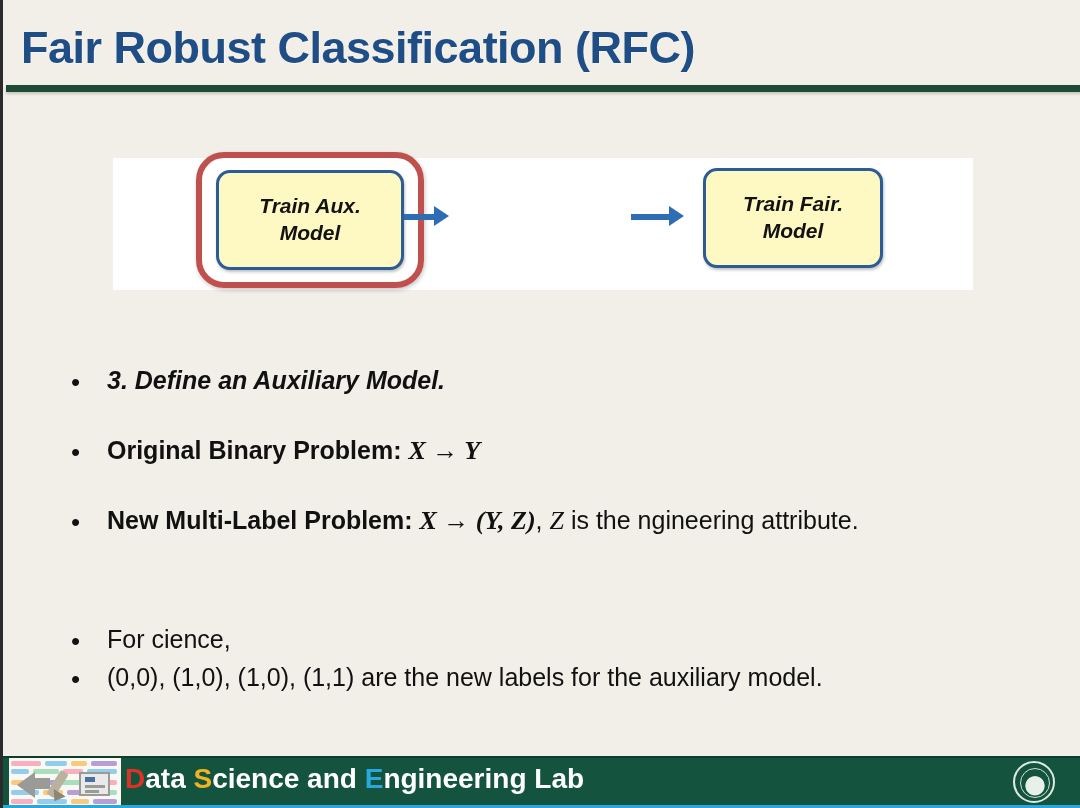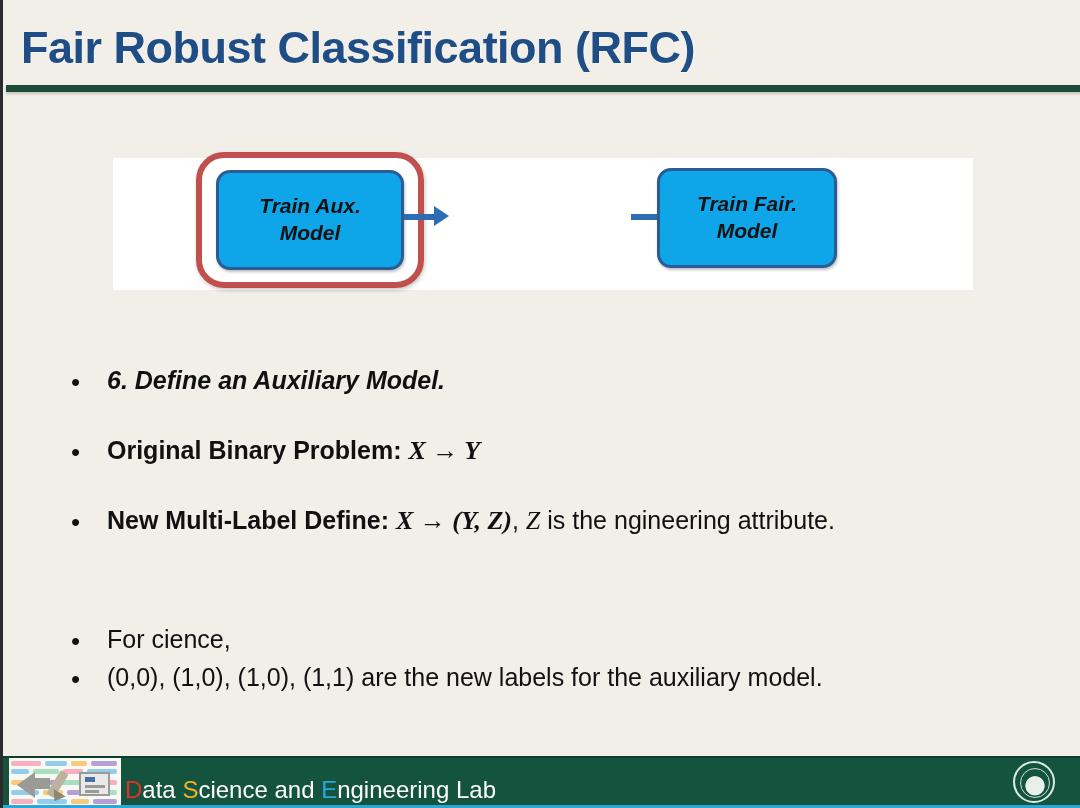--- a/index.html
+++ b/index.html
@@ -54,37 +54,37 @@
     left: 110px;
     top: 158px;
     width: 860px;
     height: 132px;
     background: #ffffff;
   }
   .flow-box {
     position: absolute;
     border: 3px solid #2b5c96;
     border-radius: 14px;
-    background: #0ea5e9;
+    background: #fef9c3;
     box-sizing: border-box;
     display: flex;
     align-items: center;
     justify-content: center;
     text-align: center;
     font-family: "Liberation Sans", sans-serif;
     font-weight: bold;
     font-style: italic;
     font-size: 21px;
     line-height: 1.28;
     color: #121212;
     box-shadow: 1px 2px 3px rgba(0,0,0,0.25);
   }
   .box-1 { left: 103px; top: 12px;  width: 188px; height: 100px; }
   .box-2 { left: 334px; top: 10px;  width: 184px; height: 102px; }
-  .box-3 { left: 544px; top: 10px;  width: 180px; height: 100px; }
+  .box-3 { left: 590px; top: 10px;  width: 180px; height: 100px; }
 
   .highlight-ring {
     position: absolute;
     left: 83px;
     top: -6px;
     width: 228px;
     height: 136px;
     border: 6px solid #c0504d;
     border-radius: 28px;
     box-sizing: border-box;
@@ -252,23 +252,23 @@
   }
   .logo-doc-blue {
     position: absolute;
     left: 4px; top: 3px;
     width: 10px; height: 5px;
     background: #4a6fa5;
   }
   .footer-text {
     position: absolute;
     left: 122px;
-    top: 20px;
-    font-size: 24px;
-    font-weight: normal;
+    top: 7px;
+    font-size: 28px;
+    font-weight: bold;
     color: #ffffff;
     font-family: "Liberation Sans", sans-serif;
     white-space: nowrap;
   }
   .fc-d { color: #e03127; }
   .fc-s { color: #f0b323; }
   .fc-e { color: #2aa8dd; }
 
   .seal {
     position: absolute;
@@ -329,35 +329,35 @@
         <span>Model</span>
       </span>
     </div>
   </div>
 
   <div class="bullets">
 
     <div class="bullet-row r-1">
       <div class="bullet-dot">•</div>
       <div class="bullet-text">
-        <span class="b-strong-italic">6. Define an Auxiliary Model.</span>
+        <span class="b-strong-italic">3. Define an Auxiliary Model.</span>
       </div>
     </div>
 
     <div class="bullet-row r-2">
       <div class="bullet-dot">•</div>
       <div class="bullet-text">
         <span class="b-strong">Original Binary Problem: </span><span class="math-bold">X → Y</span>
       </div>
     </div>
 
     <div class="bullet-row r-3">
       <div class="bullet-dot">•</div>
       <div class="bullet-text">
-        <span class="b-strong">New Multi-Label Define: </span><span class="math-bold">X → (Y, Z)</span><span>, </span><span class="math">Z</span><span> is the ngineering attribute.</span>
+        <span class="b-strong">New Multi-Label Problem: </span><span class="math-bold">X → (Y, Z)</span><span>, </span><span class="math">Z</span><span> is the ngineering attribute.</span>
       </div>
     </div>
 
     <div class="bullet-row r-4">
       <div class="bullet-dot">•</div>
       <div class="bullet-text">For cience,</div>
     </div>
 
     <div class="bullet-row r-5">
       <div class="bullet-dot">•</div>

